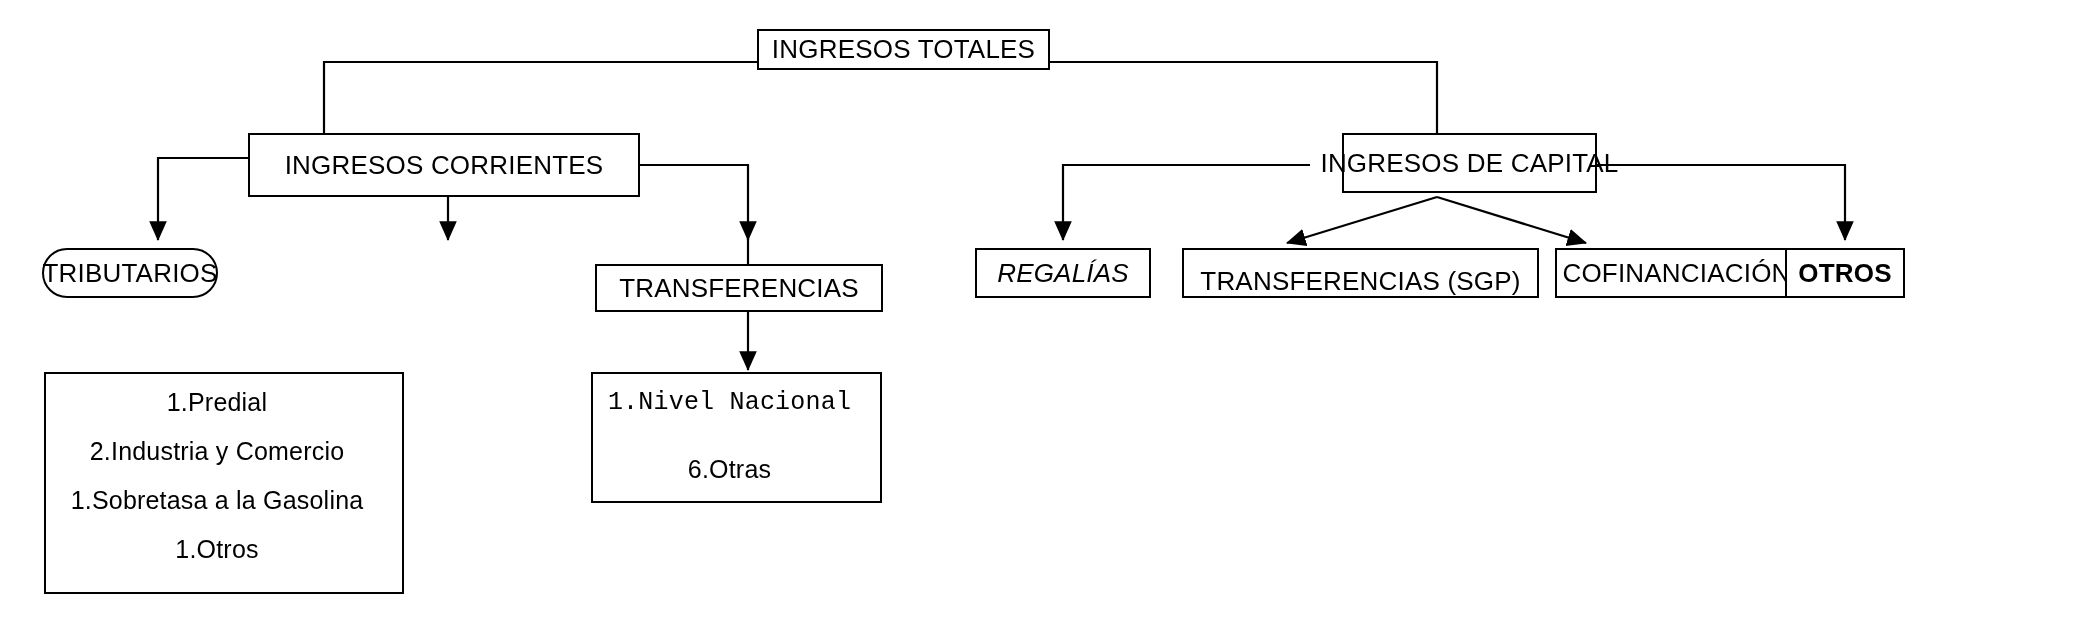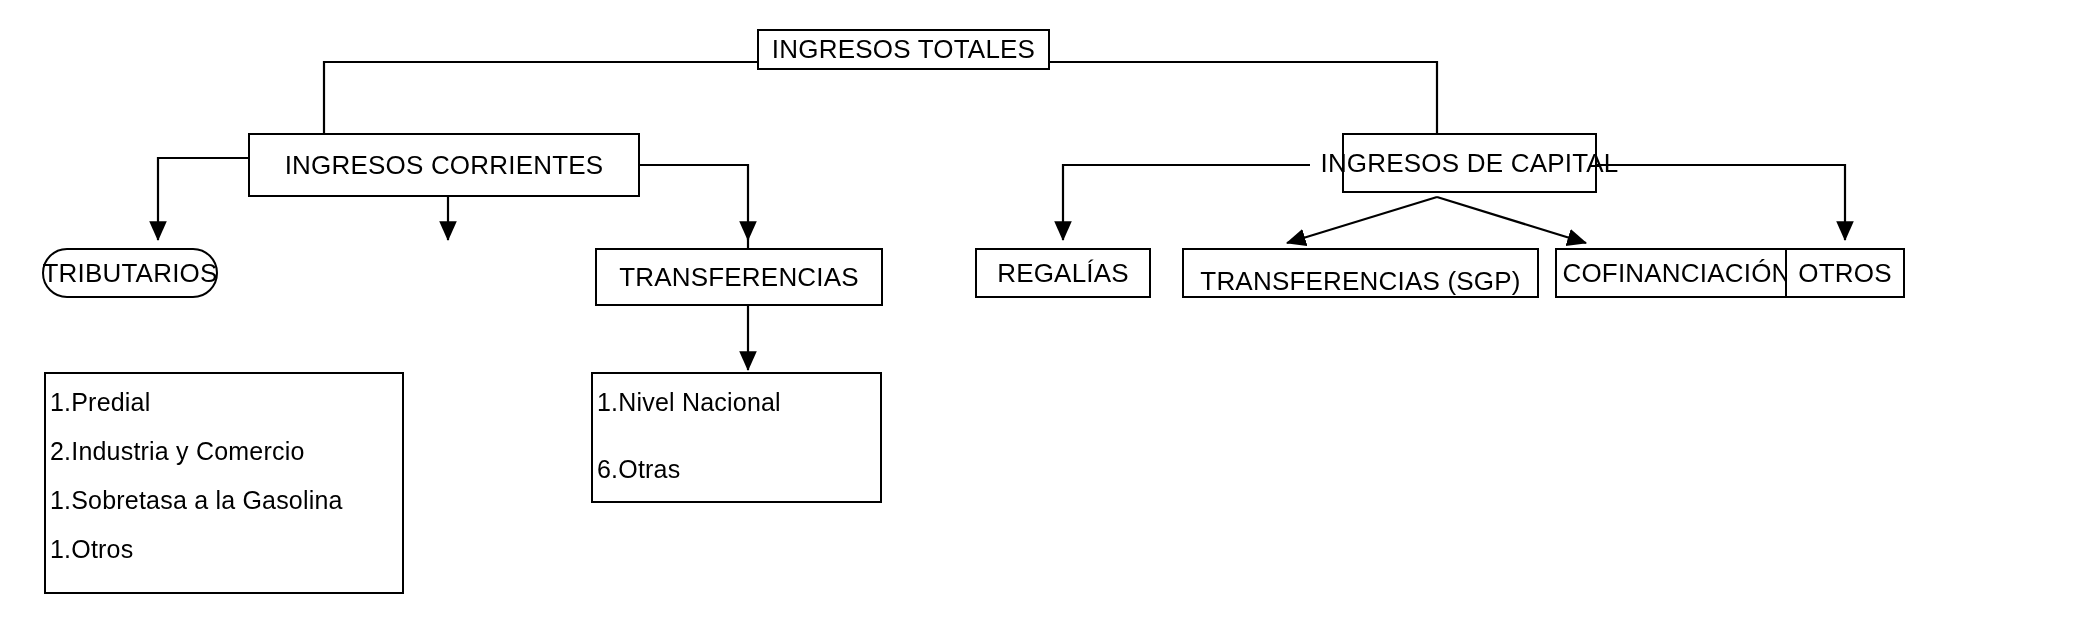--- a/index.html
+++ b/index.html
@@ -36,21 +36,21 @@
     justify-content: center;
     font-size: 26px;
     letter-spacing: 0.2px;
     line-height: 1.1;
     white-space: nowrap;
     color: #000000;
   }
   .node-box.list-box {
     display: block;
     padding: 16px 18px 14px 4px;
-    text-align: left;
+    text-align: center;
     white-space: normal;
   }
   .list-box .list-line {
     font-size: 25px;
     line-height: 1.0;
     margin-bottom: 24px;
     white-space: nowrap;
   }
   .list-box .list-line:last-child {
     margin-bottom: 0;
@@ -128,45 +128,45 @@
 
   <div class="node-box" style="left:1310px; top:133px; width:255px; height:60px;margin-left:32px;">
     <span>INGRESOS DE CAPITAL</span>
   </div>
 
   <div class="node-box" style="left:42px; top:248px; width:176px; height:50px;border-radius:25px;">
     <span>TRIBUTARIOS</span>
   </div>
 
 
-  <div class="node-box" style="left:595px; top:248px; width:288px; height:58px;justify-content:center;">
+  <div class="node-box" style="left:595px; top:264px; width:288px; height:48px;justify-content:center;">
     <span>TRANSFERENCIAS</span>
   </div>
 
-  <div class="node-box" style="left:975px; top:248px; width:176px; height:50px;">
+  <div class="node-box" style="left:975px; top:248px; width:176px; height:50px;font-style:italic;">
     <span>REGALÍAS</span>
   </div>
 
   <div class="node-box" style="left:1182px; top:248px; width:357px; height:50px;align-items:flex-end;">
     <span>TRANSFERENCIAS (SGP)</span>
   </div>
 
   <div class="node-box" style="left:1555px; top:248px; width:243px; height:50px;">
     <span>COFINANCIACIÓN</span>
   </div>
 
-  <div class="node-box" style="left:1785px; top:248px; width:120px; height:50px;">
+  <div class="node-box" style="left:1785px; top:248px; width:120px; height:50px;font-weight:bold;">
     <span>OTROS</span>
   </div>
 
   <div class="node-box list-box" style="left:44px; top:372px; width:360px; height:222px;">
     <div class="list-line">1.Predial</div>
     <div class="list-line">2.Industria y Comercio</div>
     <div class="list-line">1.Sobretasa a la Gasolina</div>
     <div class="list-line">1.Otros</div>
   </div>
 
   <div class="node-box list-box" style="left:591px; top:372px; width:291px; height:131px;">
-    <div class="list-line" style="margin-bottom:42px;">1.Nivel Nacional</div>
+    <div class="list-line" style="margin-bottom:42px;font-family:Liberation Mono, monospace;">1.Nivel Nacional</div>
     <div class="list-line">6.Otras</div>
   </div>
 
 </div>
 
 </body></html>

